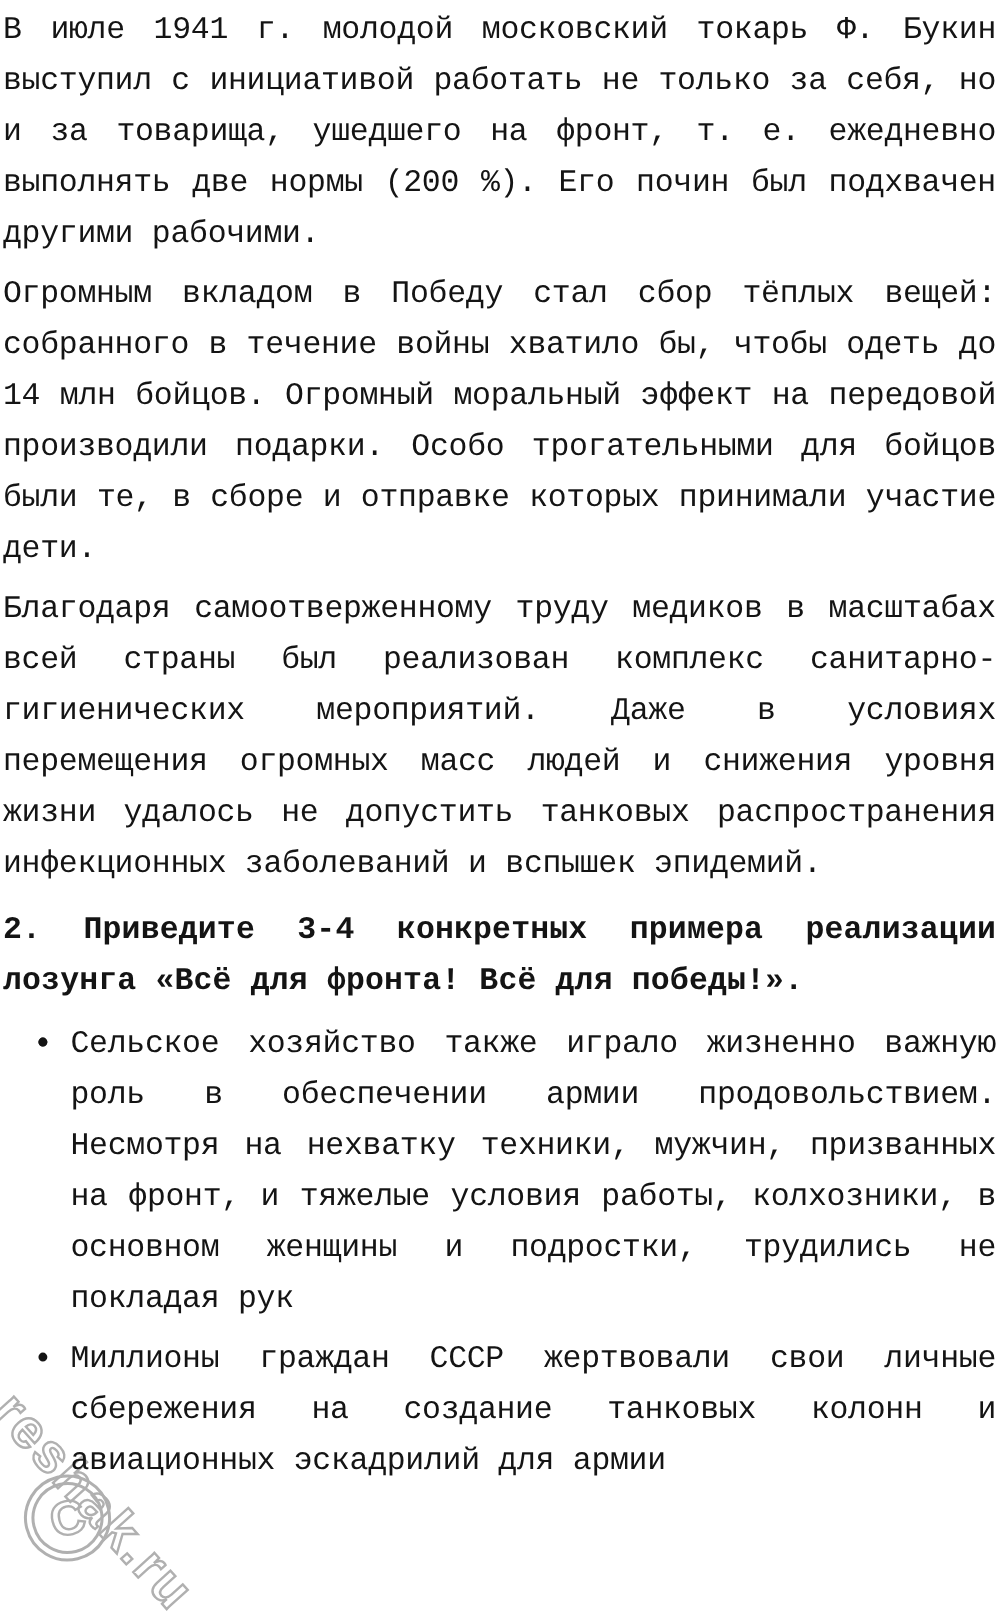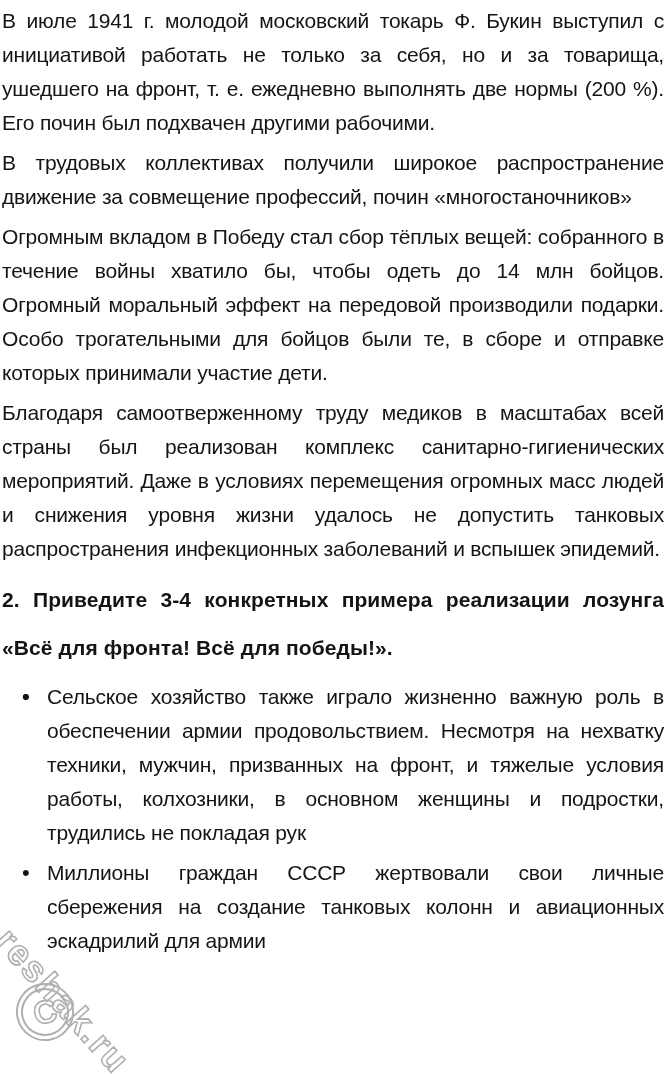--- a/index.html
+++ b/index.html
@@ -16,34 +16,35 @@
     color: var(--text);
     font-family: "Liberation Sans", sans-serif;
     position: relative;
     overflow: hidden;
   }
 
   .page {
     position: relative;
     z-index: 1;
     padding: 4px 3px 0 2px;
+    font-family: Liberation Mono, monospace;
   }
 
   .para {
     margin: 0 0 6px 0;
     font-size: 21px;
     line-height: 34px;
     text-align: justify;
     letter-spacing: -0.2px;
   }
 
   .heading {
     margin: 10px 0 8px 0;
     font-size: 21px;
-    line-height: 48px;
+    line-height: 34px;
     font-weight: bold;
     text-align: justify;
     letter-spacing: 0.1px;
   }
 
   .bullets {
     margin: 0;
     padding: 0;
     list-style: none;
   }
@@ -120,21 +121,20 @@
   <div class="wm-text">reshak.ru</div>
   <div class="wm-badge">
     <div class="wm-badge-inner">
       <span class="wm-c">C</span>
     </div>
   </div>
 </div>
 
 <div class="page">
   <p class="para">В июле 1941 г. молодой московский токарь Ф. Букин выступил с инициативой работать не только за себя, но и за товарища, ушедшего на фронт, т. е. ежедневно выполнять две нормы (200 %). Его почин был подхвачен другими рабочими.</p>
-  <p class="para">В трудовых коллективах получили широкое распространение движение за совмещение профессий, почин «многостаночников»</p>
   <p class="para">Огромным вкладом в Победу стал сбор тёплых вещей: собранного в течение войны хватило бы, чтобы одеть до 14 млн бойцов. Огромный моральный эффект на передовой производили подарки. Особо трогательными для бойцов были те, в сборе и отправке которых принимали участие дети.</p>
   <p class="para">Благодаря самоотверженному труду медиков в масштабах всей страны был реализован комплекс санитарно-гигиенических мероприятий. Даже в условиях перемещения огромных масс людей и снижения уровня жизни удалось не допустить танковых распространения инфекционных заболеваний и вспышек эпидемий.</p>
 
   <p class="heading">2. Приведите 3-4 конкретных примера реализации лозунга «Всё для фронта! Всё для победы!».</p>
 
   <ul class="bullets">
     <li class="bullet-item">
       <span class="marker">•</span>
     </li>
     <li class="bullet-item">

